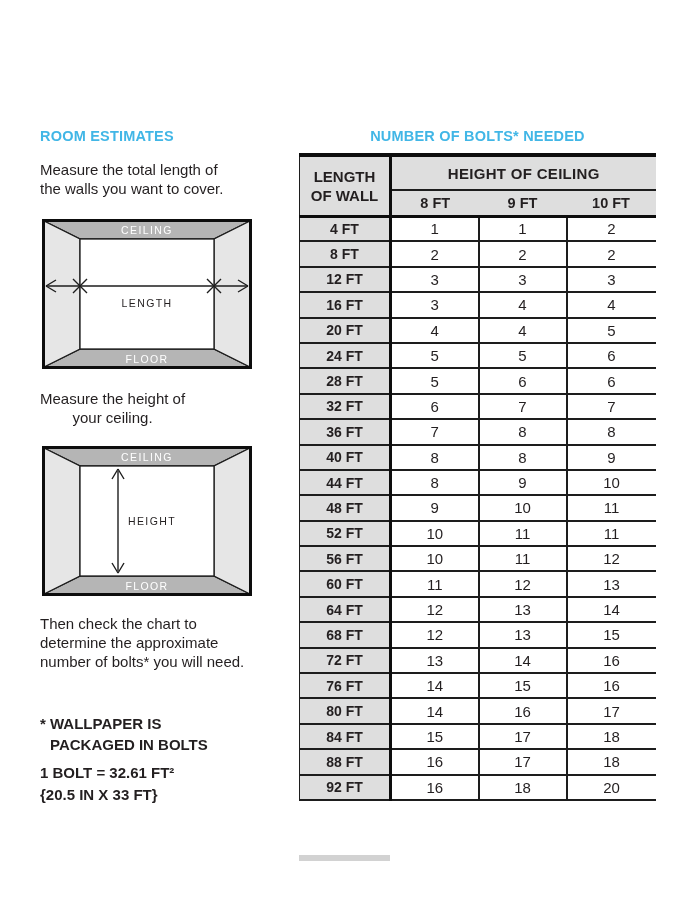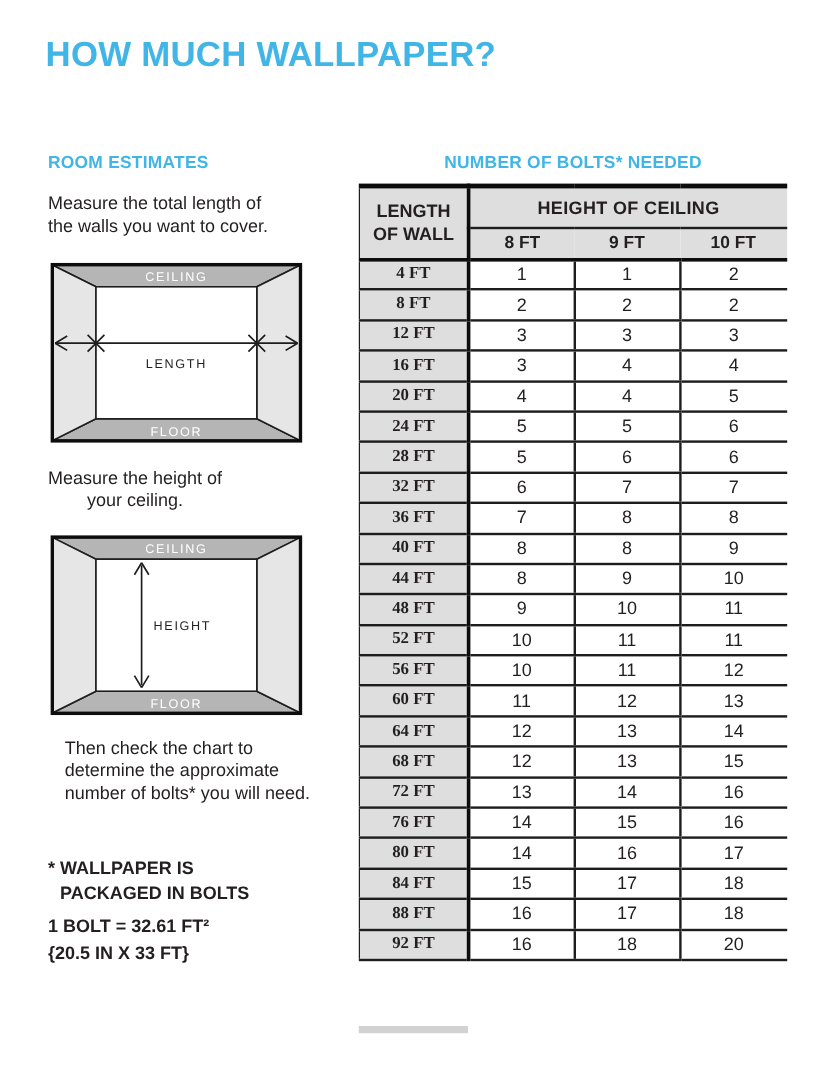--- a/index.html
+++ b/index.html
@@ -47,21 +47,21 @@
     position: absolute;
     left: 0;
     margin: 0;
     font-size: 15px;
     line-height: 19px;
     white-space: pre-line;
     color: var(--ink);
   }
   .p-length { top: 160px; }
   .p-height { top: 389px; text-align: center; }
-  .p-chart  { top: 614px; margin-left: 14px; }
+  .p-chart  { top: 614px; }
   .diagram { position: absolute; left: 2px; }
   .d-length { top: 219px; }
   .d-height { top: 446px; }
   .note {
     position: absolute;
     left: 0;
     margin: 0;
     font-size: 15px;
     font-weight: 700;
     line-height: 21px;
@@ -111,21 +111,20 @@
     font-size: 14.5px;
     font-weight: 700;
   }
   .bolts-table tbody th.wall {
     background: var(--cell-gray);
     border-right: 3px solid #0d0d0d;
     border-bottom: 2px solid var(--line);
     font-size: 14px;
     font-weight: 700;
     height: 18px;
-    font-family: Liberation Serif, serif;
   }
   .bolts-table tbody td {
     background: #fff;
     border-left: 2px solid var(--line);
     border-bottom: 2px solid var(--line);
     font-size: 15px;
     font-weight: 400;
     height: 25.4px;
   }
   .table-shadow {
@@ -140,21 +139,20 @@
     font-family: "Liberation Sans", sans-serif;
     font-size: 10.5px;
     letter-spacing: 1.4px;
   }
 </style>
 </head>
 <body>
 
 <div class="page">
 
-  <h1 class="page-title">HOW MUCH WALLPAPER?</h1>
 
   <div class="col-left">
     <h2 class="section-title left-hd">ROOM ESTIMATES</h2>
 
     <p class="para p-length">Measure the total length of
 the walls you want to cover.</p>
 
     <svg class="diagram d-length" width="210" height="150" viewBox="0 0 210 150">
       <g stroke="#1d1d1d" stroke-width="1.3">
         <polygon points="2,2 208,2 172,20 38,20" fill="#b5b5b5"></polygon>

